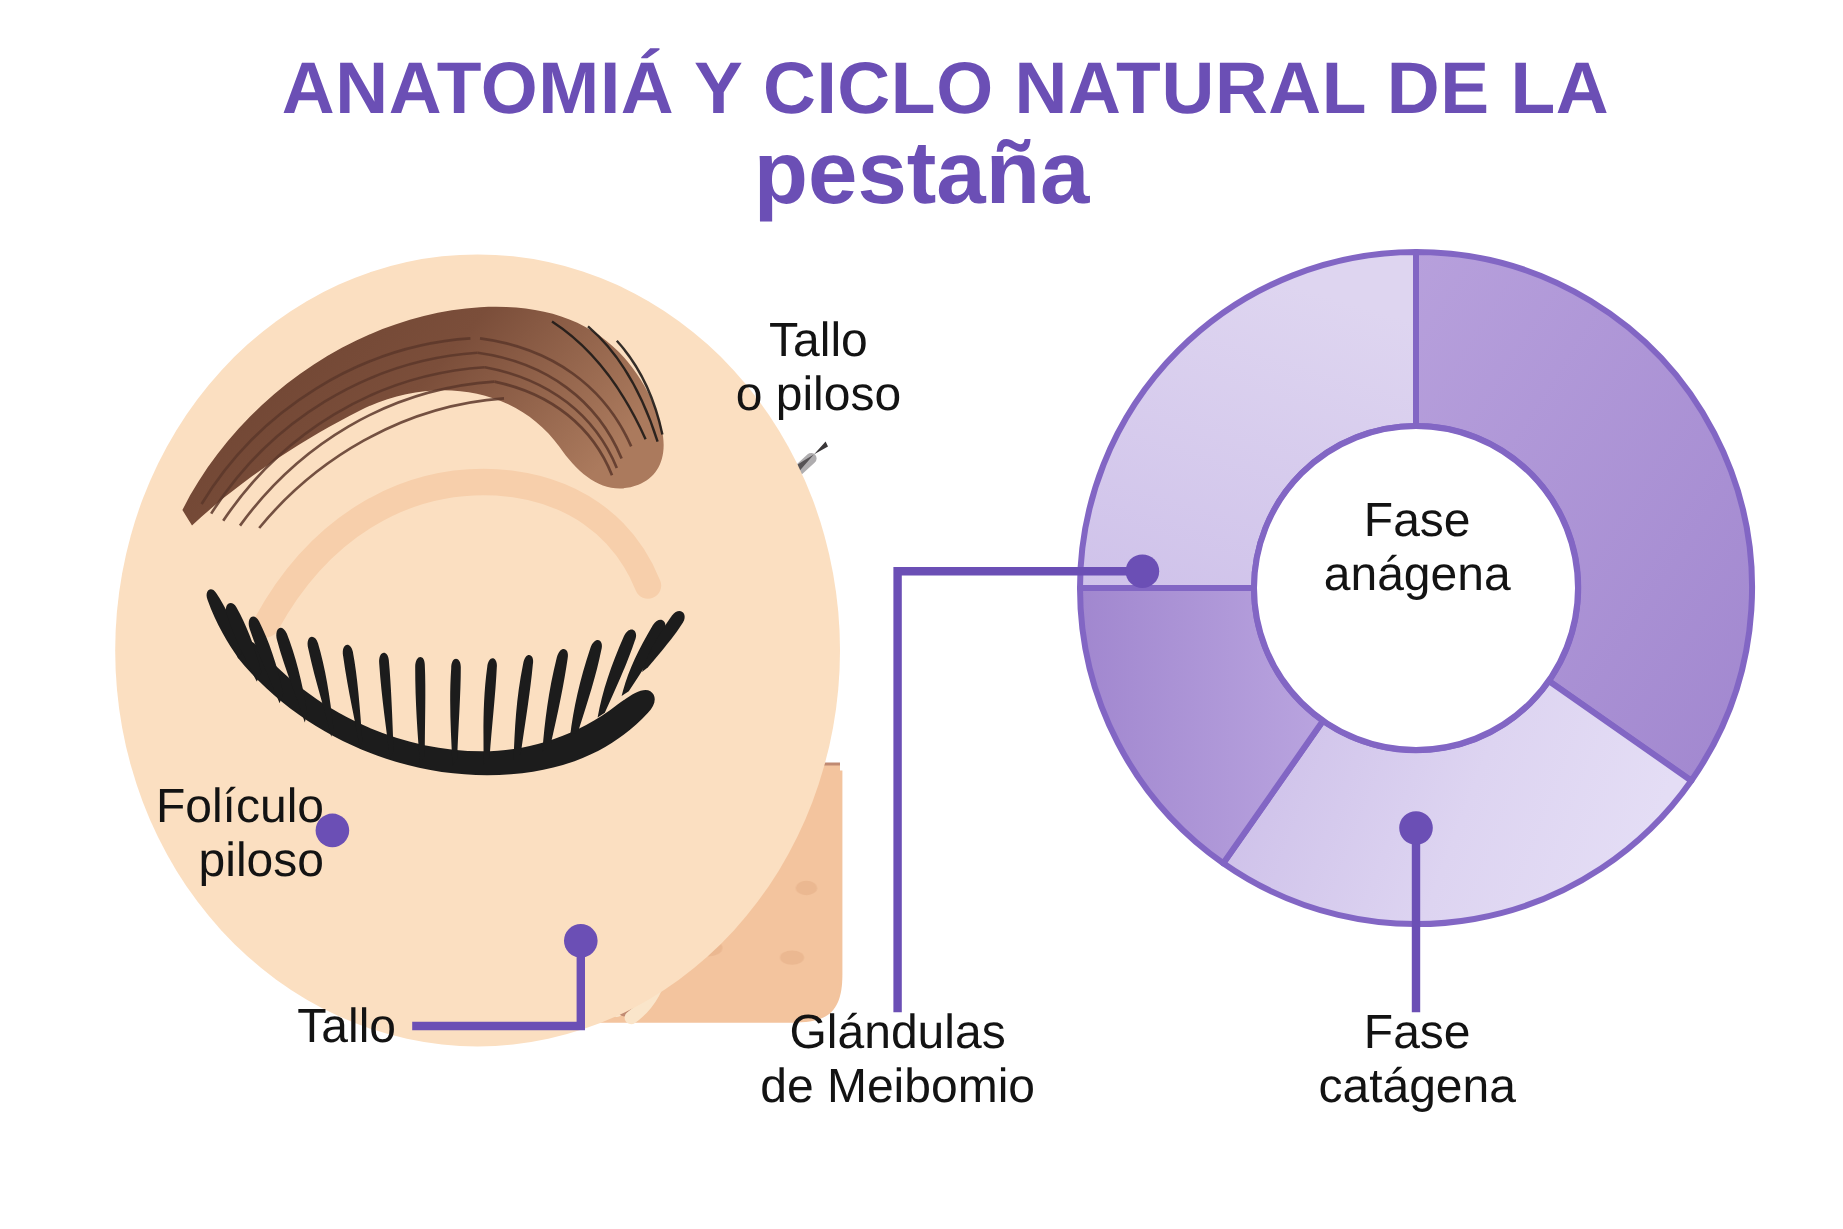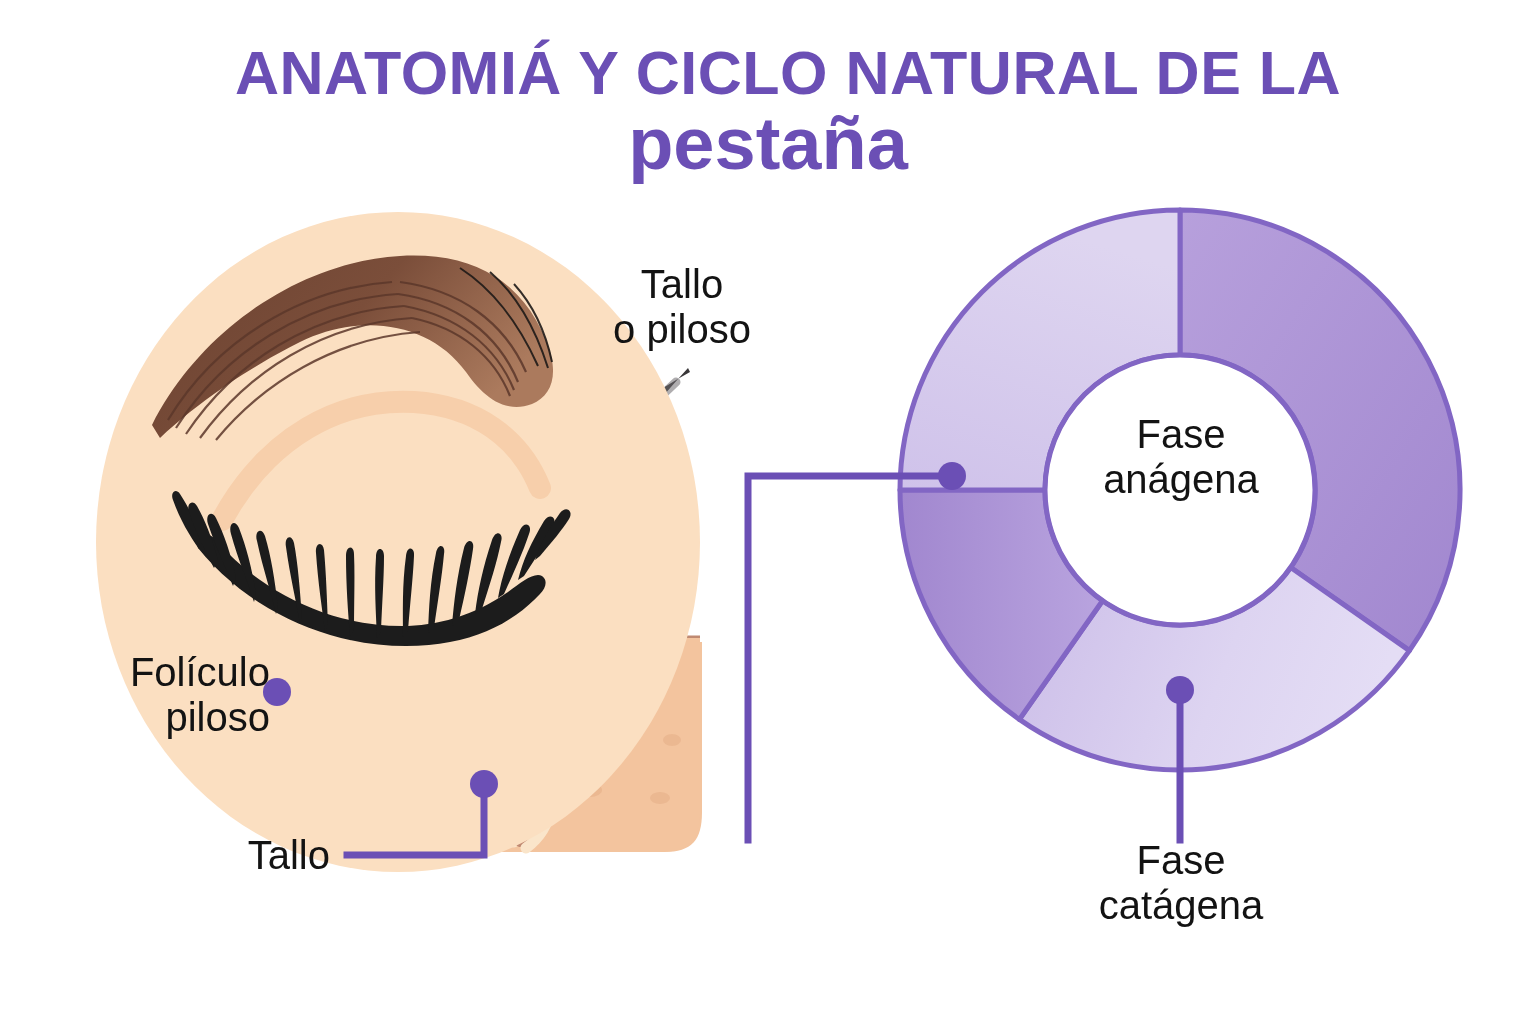--- a/index.html
+++ b/index.html
@@ -273,20 +273,22 @@
   </svg>
 
   <div class="lbl c" style="left:562px; top:262px; width:240px;">Tallo
 o piloso</div>
 
   <div class="lbl r" style="left:20px; top:650px; width:250px;">Folículo
 piloso</div>
 
   <div class="lbl r" style="left:20px; top:833px; width:310px;">Tallo</div>
 
+  <div class="lbl c" style="left:598px; top:838px; width:300px;">Glándulas
+de Meibomio</div>
 
   <div class="lbl c" style="left:1060px; top:412px; width:242px;">Fase
 anágena</div>
 
   <div class="lbl c" style="left:1058px; top:838px; width:246px;">Fase
 catágena</div>
 
 </div>
 
 </body></html>

